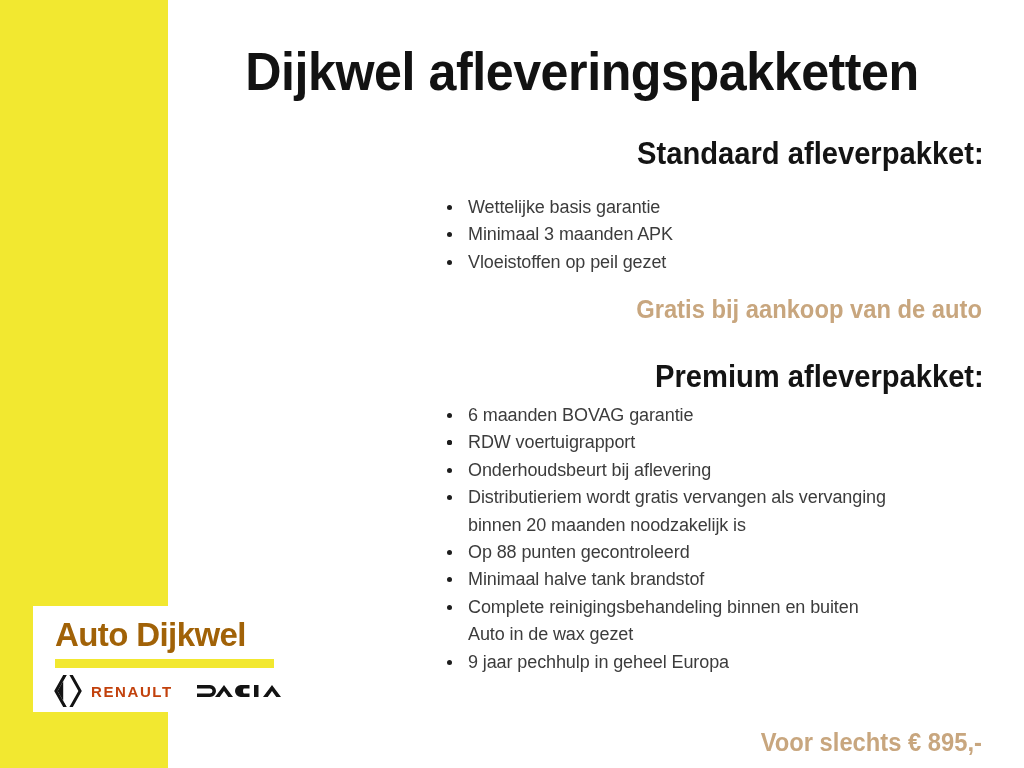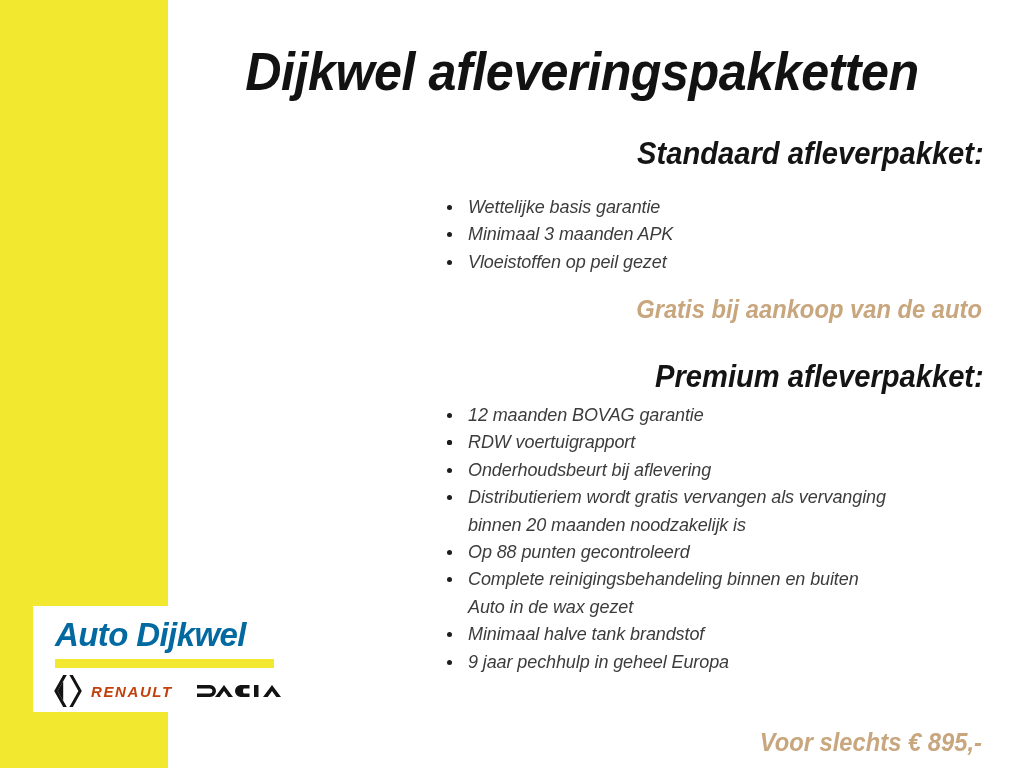--- a/index.html
+++ b/index.html
@@ -12,21 +12,20 @@
     background: #ffffff;
     font-family: "Liberation Sans", sans-serif;
     overflow: hidden;
   }
   .slide {
     position: relative;
     width: 1024px;
     height: 768px;
     background: #ffffff;
     overflow: hidden;
-    font-style: italic;
   }
   
   .yellow-band {
     position: absolute;
     left: 0;
     top: 0;
     width: 168px;
     height: 768px;
     background: #F2E830;
   }
@@ -126,21 +125,21 @@
     background: #ffffff;
   }
   .logo-wordmark {
     position: absolute;
     left: 22px;
     top: 9px;
     font-family: "Liberation Sans", sans-serif;
     font-weight: bold;
     font-size: 33px;
     line-height: 40px;
-    color: #0369a1;
+    color: #a16207;
     letter-spacing: -0.6px;
     white-space: nowrap;
   }
   .logo-rule {
     position: absolute;
     left: 22px;
     top: 53px;
     width: 219px;
     height: 9px;
     background: #F2E830;
@@ -193,28 +192,28 @@
       <li><span class="dot"></span><span>Wettelijke basis garantie</span></li>
       <li><span class="dot"></span><span>Minimaal 3 maanden APK</span></li>
       <li><span class="dot"></span><span>Vloeistoffen op peil gezet</span></li>
     </ul>
 
   <div class="tan-line tagline-gratis">Gratis bij aankoop van de auto</div>
 
   <div class="section-heading heading-premium">Premium afleverpakket:</div>
 
   <ul class="bullet-list list-premium" id="premium-list">
-      <li><span class="dot"></span><span>12 maanden BOVAG garantie</span></li>
+      <li><span class="dot"></span><span>6 maanden BOVAG garantie</span></li>
       <li><span class="dot"></span></li>
       <li><span class="dot"></span><span>RDW voertuigrapport</span></li>
       <li><span class="dot"></span><span>Onderhoudsbeurt bij aflevering</span></li>
       <li><span class="dot"></span><span>Distributieriem wordt gratis vervangen als vervanging</span><span class="cont">binnen 20 maanden noodzakelijk is</span></li>
       <li><span class="dot"></span><span>Op 88 punten gecontroleerd</span></li>
+      <li><span class="dot"></span><span>Minimaal halve tank brandstof</span></li>
       <li><span class="dot"></span><span>Complete reinigingsbehandeling binnen en buiten</span><span class="cont">Auto in de wax gezet</span></li>
-      <li><span class="dot"></span><span>Minimaal halve tank brandstof</span></li>
       <li><span class="dot"></span><span>9 jaar pechhulp in geheel Europa</span></li>
     </ul>
 
   <div class="tan-line price-line">Voor slechts € 895,-</div>
 
   <div class="logo-card">
     <div class="logo-wordmark">Auto Dijkwel</div>
     <div class="logo-rule"></div>
     <div class="brand-row">
       <span class="renault-diamond">

